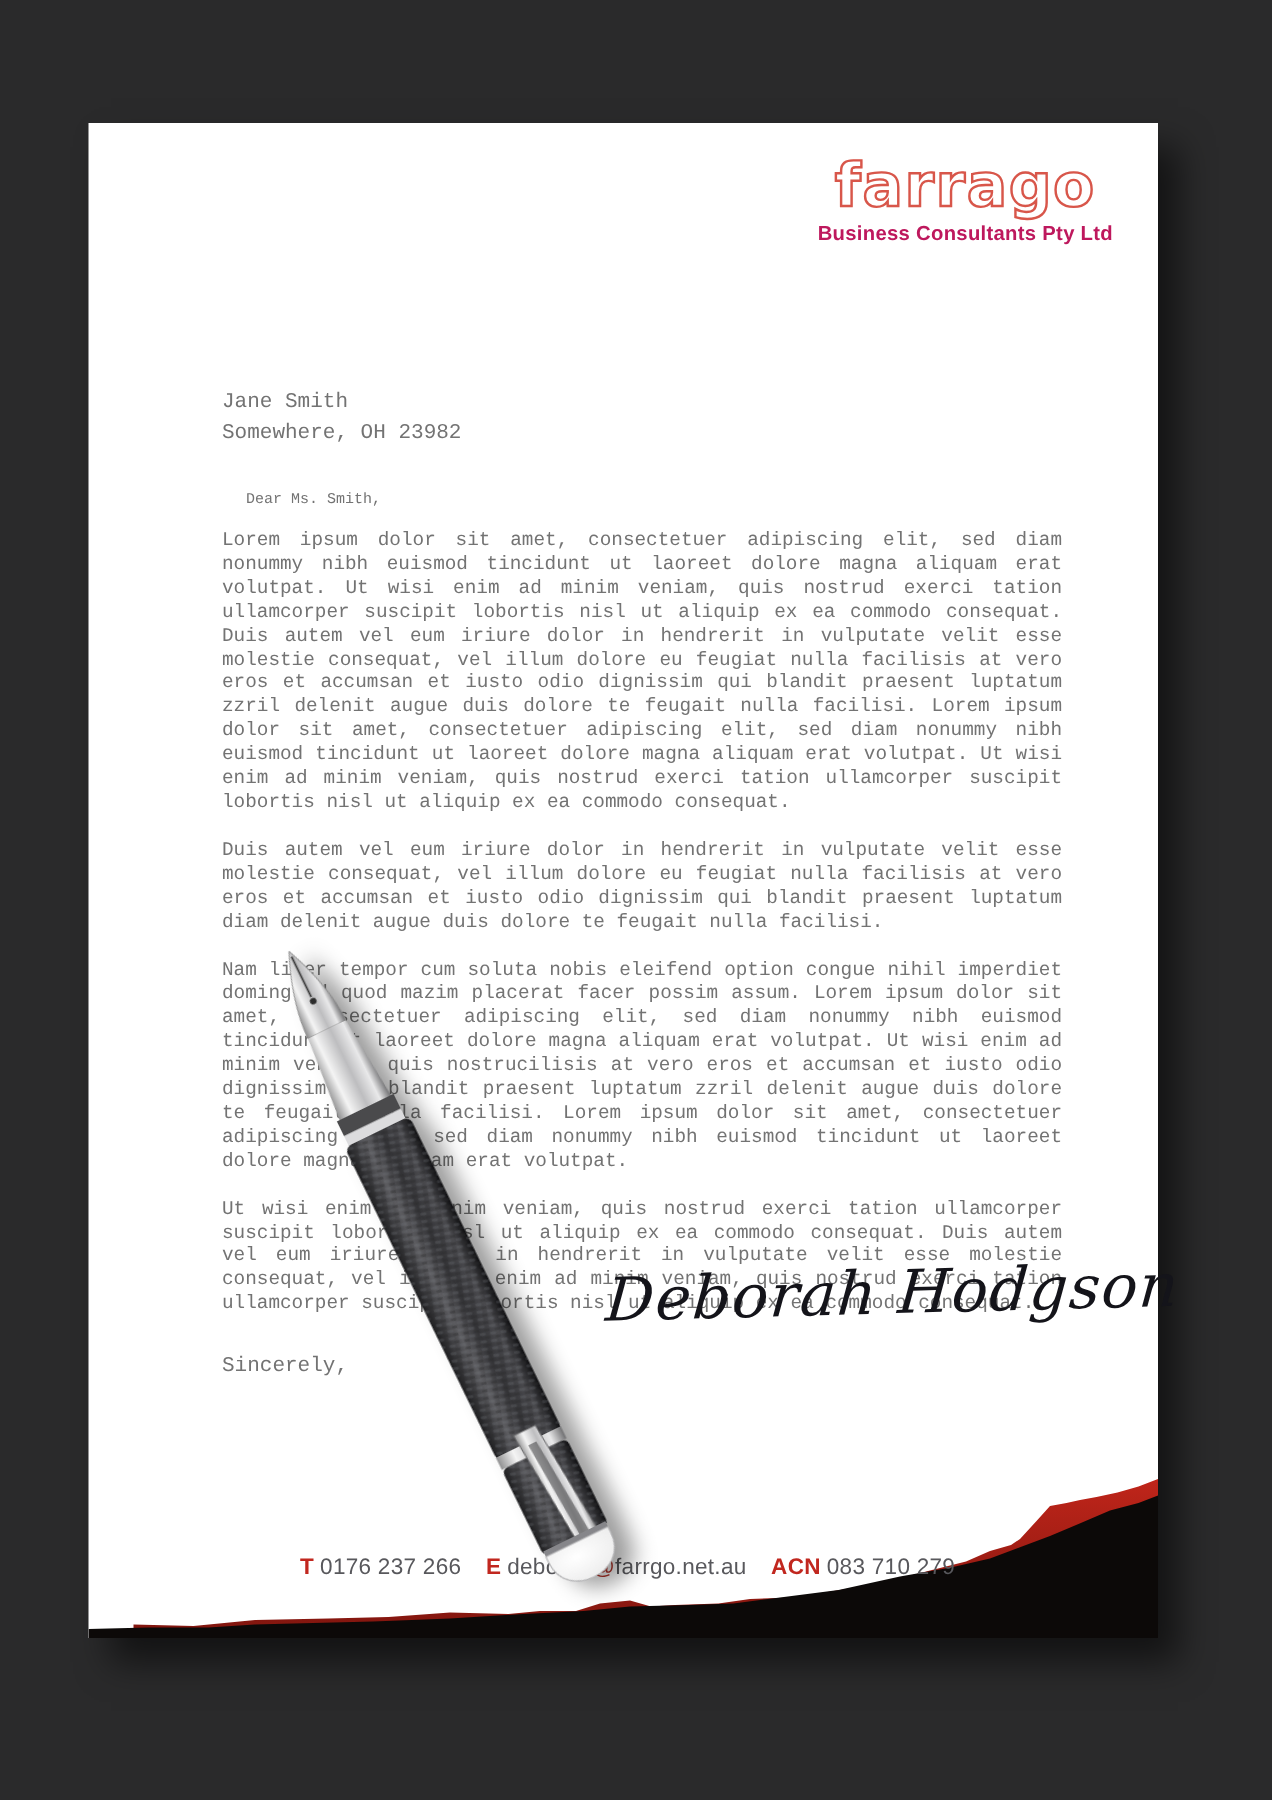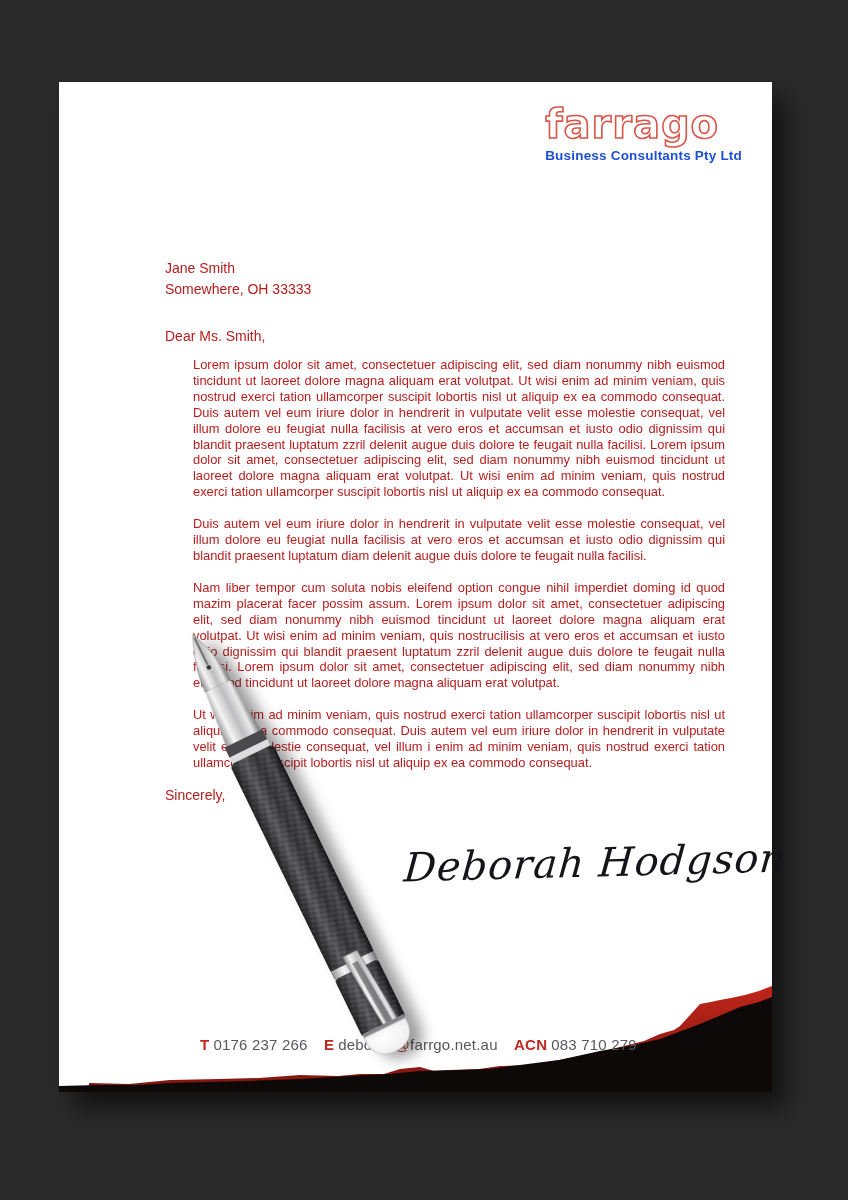--- a/index.html
+++ b/index.html
@@ -7,45 +7,45 @@
     width:848px;height:1200px;position:relative;overflow:hidden;
     background:#2a2a2b;
     font-family:"Liberation Sans",sans-serif;
   }
   .page{
     position:absolute;left:59px;top:82px;width:713px;height:1010px;
     background:#ffffff;
     box-shadow:14px 16px 22px rgba(0,0,0,0.55);
   }
   
-  .logo{position:absolute;top:22px;right:30px;}
+  .logo{position:absolute;top:22px;right:30px;text-align:center;}
   .brand{
     font-family:"DejaVu Sans",sans-serif;
     font-weight:bold;font-size:40px;letter-spacing:1px;line-height:1;
     color:#ffffff;
     -webkit-text-stroke:1.6px #d8564a;
     text-shadow:0 0 1px #e8897d;
   }
   .tagline{
     margin-top:4px;
-    font-size:13.5px;font-weight:bold;color:#1d4ed8;letter-spacing:.2px;
+    font-size:13.5px;font-weight:bold;color:#be185d;letter-spacing:.2px;
   }
   
   .letter{
-    position:absolute;left:106px;top:176px;width:560px;
-    font-family:Liberation Sans, sans-serif;color:#b91c1c;
+    position:absolute;left:89px;top:176px;width:560px;
+    font-family:Liberation Mono, monospace;color:#737373;
   }
   .recipient{font-size:14px;line-height:21px;}
-  .salutation{font-size:14px;margin-top:28px;}
-  .body-copy{margin-top:13px;margin-left:28px;}
+  .salutation{font-size:10px;margin-top:28px;margin-left:16px;}
+  .body-copy{margin-top:13px;}
   .body-copy p{
     font-size:12.9px;line-height:15.9px;text-align:justify;
     margin:0 0 16px 0;
   }
-  .closing{font-size:14px;margin-top:16px;}
+  .closing{font-size:14px;margin-top:26px;}
   
   .signature{
     position:absolute;left:345px;top:758px;width:340px;
     font-family:"DejaVu Serif",serif;font-style:italic;
     font-size:40px;color:#14141a;white-space:nowrap;
     transform:rotate(-1.5deg) skewX(-6deg);letter-spacing:1px;
   }
   
   .footer{
     position:absolute;left:141px;top:954px;
@@ -69,21 +69,21 @@
 <div class="page">
 
   <div class="logo">
     <div class="brand">farrago</div>
     <div class="tagline">Business Consultants Pty Ltd</div>
   </div>
 
   <div class="letter">
     <div class="recipient">
       <div>Jane Smith</div>
-      <div>Somewhere, OH 33333</div>
+      <div>Somewhere, OH 23982</div>
     </div>
     <div class="salutation">Dear Ms. Smith,</div>
     <div class="body-copy">
       <p>Lorem ipsum dolor sit amet, consectetuer adipiscing elit, sed diam nonummy nibh euismod tincidunt ut laoreet dolore magna aliquam erat volutpat. Ut wisi enim ad minim veniam, quis nostrud exerci tation ullamcorper suscipit lobortis nisl ut aliquip ex ea commodo consequat. Duis autem vel eum iriure dolor in hendrerit in vulputate velit esse molestie consequat, vel illum dolore eu feugiat nulla facilisis at vero eros et accumsan et iusto odio dignissim qui blandit praesent luptatum zzril delenit augue duis dolore te feugait nulla facilisi. Lorem ipsum dolor sit amet, consectetuer adipiscing elit, sed diam nonummy nibh euismod tincidunt ut laoreet dolore magna aliquam erat volutpat. Ut wisi enim ad minim veniam, quis nostrud exerci tation ullamcorper suscipit lobortis nisl ut aliquip ex ea commodo consequat.</p>
       <p>Duis autem vel eum iriure dolor in hendrerit in vulputate velit esse molestie consequat, vel illum dolore eu feugiat nulla facilisis at vero eros et accumsan et iusto odio dignissim qui blandit praesent luptatum diam delenit augue duis dolore te feugait nulla facilisi.</p>
       <p>Nam liber tempor cum soluta nobis eleifend option congue nihil imperdiet doming id quod mazim placerat facer possim assum. Lorem ipsum dolor sit amet, consectetuer adipiscing elit, sed diam nonummy nibh euismod tincidunt ut laoreet dolore magna aliquam erat volutpat. Ut wisi enim ad minim veniam, quis nostrucilisis at vero eros et accumsan et iusto odio dignissim qui blandit praesent luptatum zzril delenit augue duis dolore te feugait nulla facilisi. Lorem ipsum dolor sit amet, consectetuer adipiscing elit, sed diam nonummy nibh euismod tincidunt ut laoreet dolore magna aliquam erat volutpat.</p>
       <p>Ut wisi enim ad minim veniam, quis nostrud exerci tation ullamcorper suscipit lobortis nisl ut aliquip ex ea commodo consequat. Duis autem vel eum iriure dolor in hendrerit in vulputate velit esse molestie consequat, vel illum i enim ad minim veniam, quis nostrud exerci tation ullamcorper suscipit lobortis nisl ut aliquip ex ea commodo consequat.</p>
     </div>
     <div class="closing">Sincerely,</div>
   </div>

